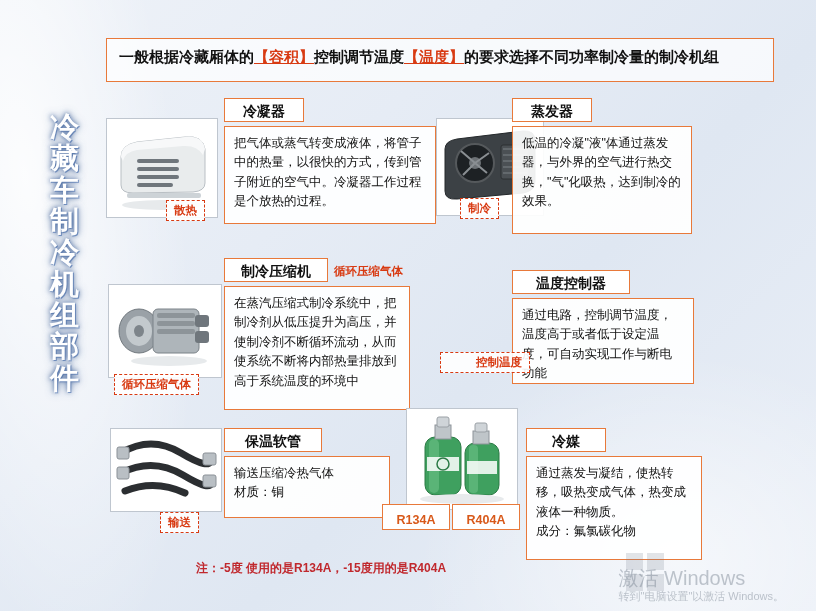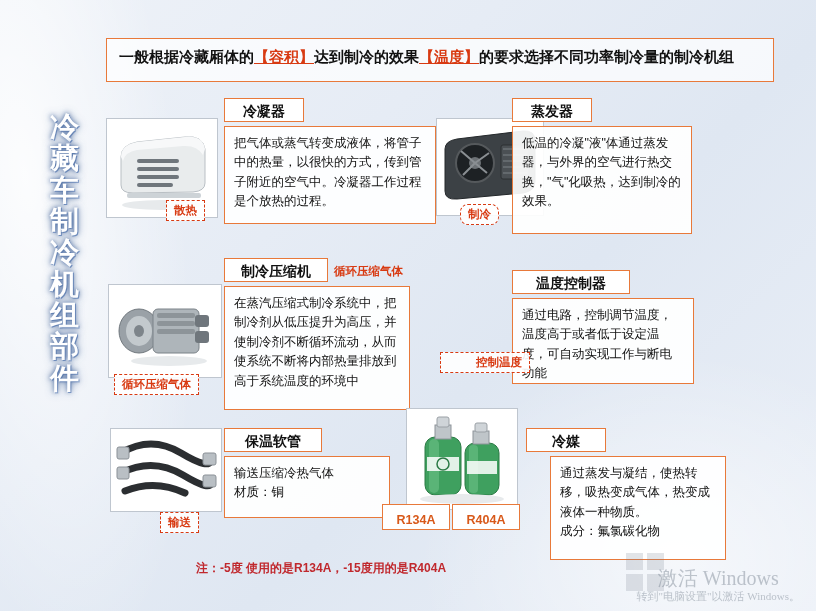--- a/index.html
+++ b/index.html
@@ -59,22 +59,22 @@
 
   
   .photo{position:absolute;background:#fff;border:1px solid #bfc6cf;overflow:hidden;}
   .photo svg{display:block;}
 
   .note{
     position:absolute;left:196px;top:560px;color:#c0282d;font-size:12px;font-weight:bold;
   }
 
   
-  .wm{position:absolute;right:16px;bottom:8px;text-align:center;color:rgba(120,130,145,.45);
-     font-size:20px;line-height:1.15;pointer-events:none;font-family:Liberation Serif, serif;}
+  .wm{position:absolute;right:32px;bottom:8px;text-align:left;color:rgba(120,130,145,.45);
+     font-size:20px;line-height:1.15;pointer-events:none;}
   .wm .wm2{font-size:11px;}
   .wmlogo{position:absolute;right:150px;bottom:18px;width:40px;height:40px;opacity:.35;}
   .wmlogo div{position:absolute;width:17px;height:17px;background:rgba(120,130,145,.6);}
 
   
   .badge{
     position:absolute;border:1px solid #e8793a;background:#fff;color:#d8591a;
     font-size:12.5px;font-weight:bold;padding:6px 9px;box-sizing:border-box;text-align:center;
   }
 </style>
@@ -91,21 +91,21 @@
     <span>车</span>
     <span>制</span>
     <span>冷</span>
     <span>机</span>
     <span>组</span>
     <span>部</span>
     <span>件</span>
   </div>
 
   <div class="header">
-    <span>一般根据冷藏厢体的</span><span class="hl">【容积】</span><span>达到制冷的效果</span><span class="hl">【温度】</span><span>的要求选择不同功率制冷量的制冷机组</span>
+    <span>一般根据冷藏厢体的</span><span class="hl">【容积】</span><span>控制调节温度</span><span class="hl">【温度】</span><span>的要求选择不同功率制冷量的制冷机组</span>
   </div>
 
   <div class="photo" style="left:106px;top:118px;width:110px;height:98px;">
     <svg width="110" height="98" viewBox="0 0 110 98">
       <rect width="110" height="98" fill="#ffffff"></rect>
       <g>
         <path d="M14 66 L14 38 Q14 26 30 23 L78 18 Q96 16 98 30 L98 64 Q98 72 86 73 L26 74 Q14 74 14 66 Z" fill="#e9eced" stroke="#b9bfc4" stroke-width="1"></path>
         <path d="M14 38 Q14 26 30 23 L78 18 Q96 16 98 30 L96 36 Q90 26 76 27 L30 31 Q18 33 16 42 Z" fill="#f7f8f9"></path>
         <g fill="#6f767c">
           <rect x="30" y="40" width="42" height="4" rx="2"></rect>
@@ -134,21 +134,21 @@
         <line x1="66" y1="30" x2="90" y2="30"></line>
           <line x1="66" y1="36" x2="90" y2="36"></line>
         <line x1="66" y1="42" x2="90" y2="42"></line>
           <line x1="66" y1="48" x2="90" y2="48"></line>
         <line x1="66" y1="54" x2="90" y2="54"></line>
       </g>
     </svg>
   </div>
   <div class="labelbox" style="left:512px;top:98px;width:80px;height:24px;line-height:18px;">蒸发器</div>
   <div class="textbox" style="left:512px;top:126px;width:180px;height:108px;">低温的冷凝"液"体通过蒸发器，与外界的空气进行热交换，"气"化吸热，达到制冷的效果。</div>
-  <div class="callout" style="left:460px;top:204px;border-radius:8px;">制冷</div>
+  <div class="callout" style="left:460px;top:198px;">制冷</div>
 
   <div class="photo" style="left:108px;top:284px;width:112px;height:92px;">
     <svg width="112" height="92" viewBox="0 0 112 92">
       <rect width="112" height="92" fill="#ffffff"></rect>
       <ellipse cx="30" cy="46" rx="20" ry="22" fill="#9aa1a7" stroke="#70777d"></ellipse>
       <ellipse cx="30" cy="46" rx="13" ry="15" fill="#c3c9cd"></ellipse>
       <ellipse cx="30" cy="46" rx="5" ry="6" fill="#7d848a"></ellipse>
       <rect x="44" y="24" width="46" height="44" rx="5" fill="#aeb5ba" stroke="#7b8288"></rect>
       <g fill="#8d9499">
         <rect x="48" y="28" width="38" height="5" rx="2"></rect>
@@ -203,21 +203,21 @@
         <rect x="58" y="34" width="34" height="52" rx="10" fill="#3fa05f" stroke="#2b7a45"></rect>
         <rect x="62" y="36" width="9" height="48" rx="4" fill="#6dc187" opacity=".6"></rect>
         <rect x="66" y="22" width="16" height="13" fill="#bfc5c9" stroke="#8e949a"></rect>
         <rect x="68" y="14" width="12" height="9" rx="2" fill="#cfd4d8" stroke="#9ba1a6"></rect>
         <rect x="60" y="52" width="30" height="13" fill="#ffffff" opacity=".85"></rect>
       </g>
       <ellipse cx="55" cy="90" rx="42" ry="5" fill="#e7eaec"></ellipse>
     </svg>
   </div>
   <div class="labelbox" style="left:526px;top:428px;width:80px;height:24px;line-height:18px;">冷媒</div>
-  <div class="textbox" style="left:550px;top:456px;width:176px;height:104px;white-space:pre-line;">通过蒸发与凝结，使热转移，吸热变成气体，热变成液体一种物质。
+  <div class="textbox" style="left:526px;top:456px;width:176px;height:104px;white-space:pre-line;">通过蒸发与凝结，使热转移，吸热变成气体，热变成液体一种物质。
 成分：氟氯碳化物</div>
   <div class="badge" style="left:382px;top:504px;width:68px;height:26px;line-height:19px;">R134A</div>
   <div class="badge" style="left:452px;top:504px;width:68px;height:26px;line-height:19px;">R404A</div>
 
   <div class="note">注：-5度 使用的是R134A，-15度用的是R404A</div>
 
   <div class="wmlogo">
     <div style="left:0;top:0;"></div>
       <div style="left:21px;top:0;"></div>
     <div style="left:0;top:21px;"></div>

